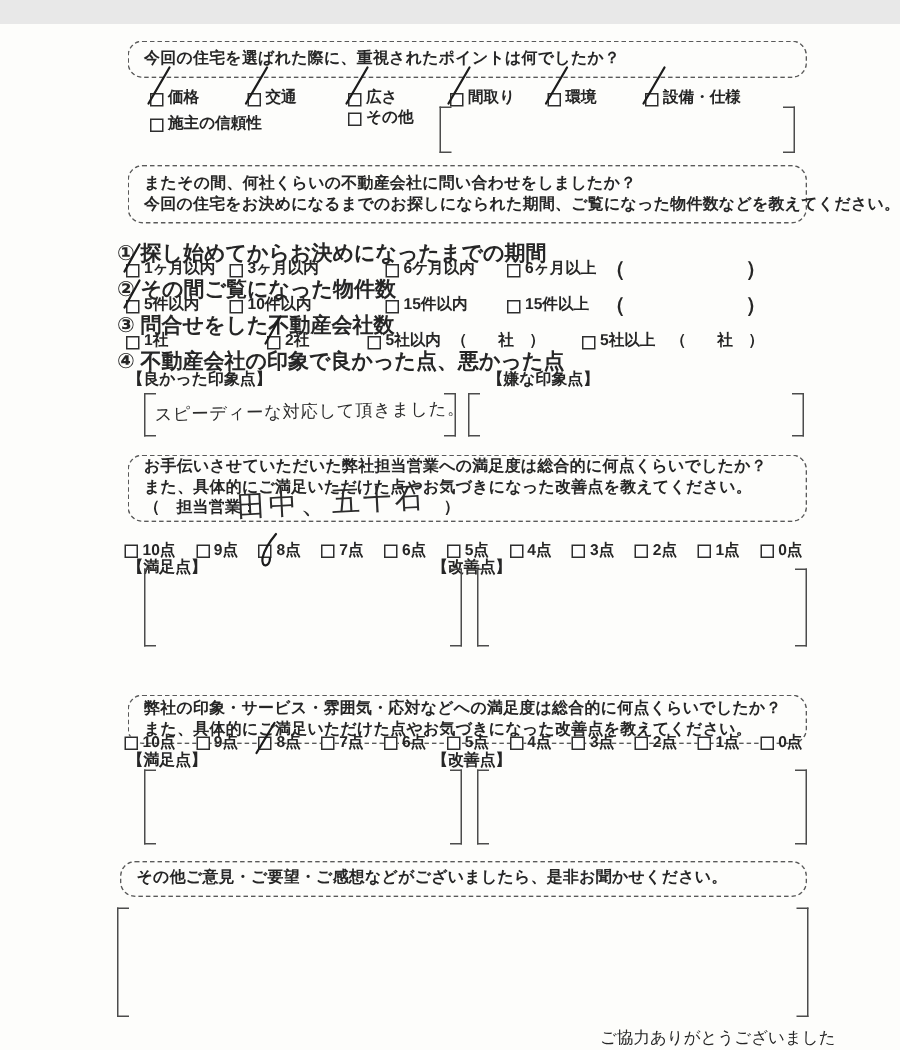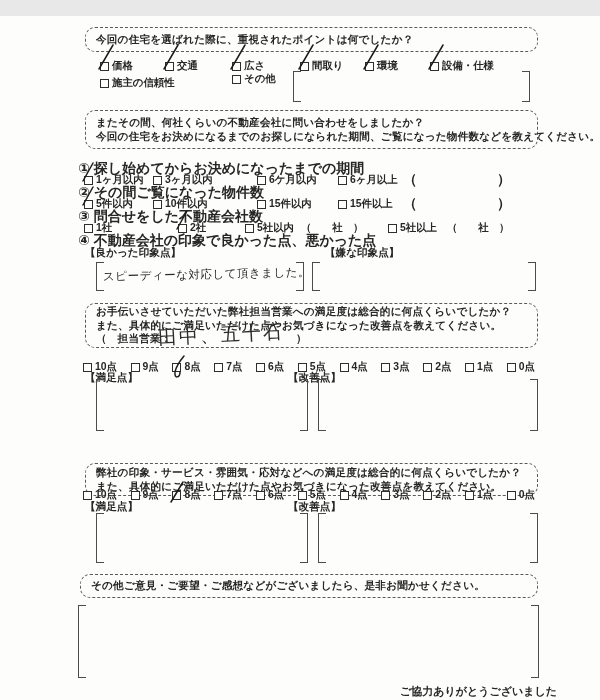--- a/index.html
+++ b/index.html
@@ -39,21 +39,21 @@
   .sc { position:relative; display:flex; align-items:center; font-size:10.4px; font-weight:bold; white-space:nowrap; }
   .hand {
     position:absolute; font-family:"DejaVu Serif","Liberation Serif",serif;
     color:#2b2b2b; white-space:nowrap;
   }
   .hand-note { font-size:11.5px; letter-spacing:0.5px; transform:rotate(-1.2deg); }
   .hand-name { font-size:19px; letter-spacing:2px; transform:rotate(-3deg); }
   .mark { position:absolute; overflow:visible; pointer-events:none; }
   .mark path { stroke:#1c1c1c; stroke-width:1.5; fill:none; stroke-linecap:round; }
   .agent-gap { display:inline-block; width:118px; }
-  .footer-note { position:absolute; font-size:11px; font-weight:bold; white-space:nowrap; }
+  .footer-note { position:absolute; font-size:11px; font-weight:normal; white-space:nowrap; }
 </style>
 </head>
 <body>
 
 <div id="canvas">
 
   <div class="dash-box" style="left:85px;top:11px;width:453px;height:25px">
     <div class="qtitle">今回の住宅を選ばれた際に、重視されたポイントは何でしたか？</div>
   </div>
 

